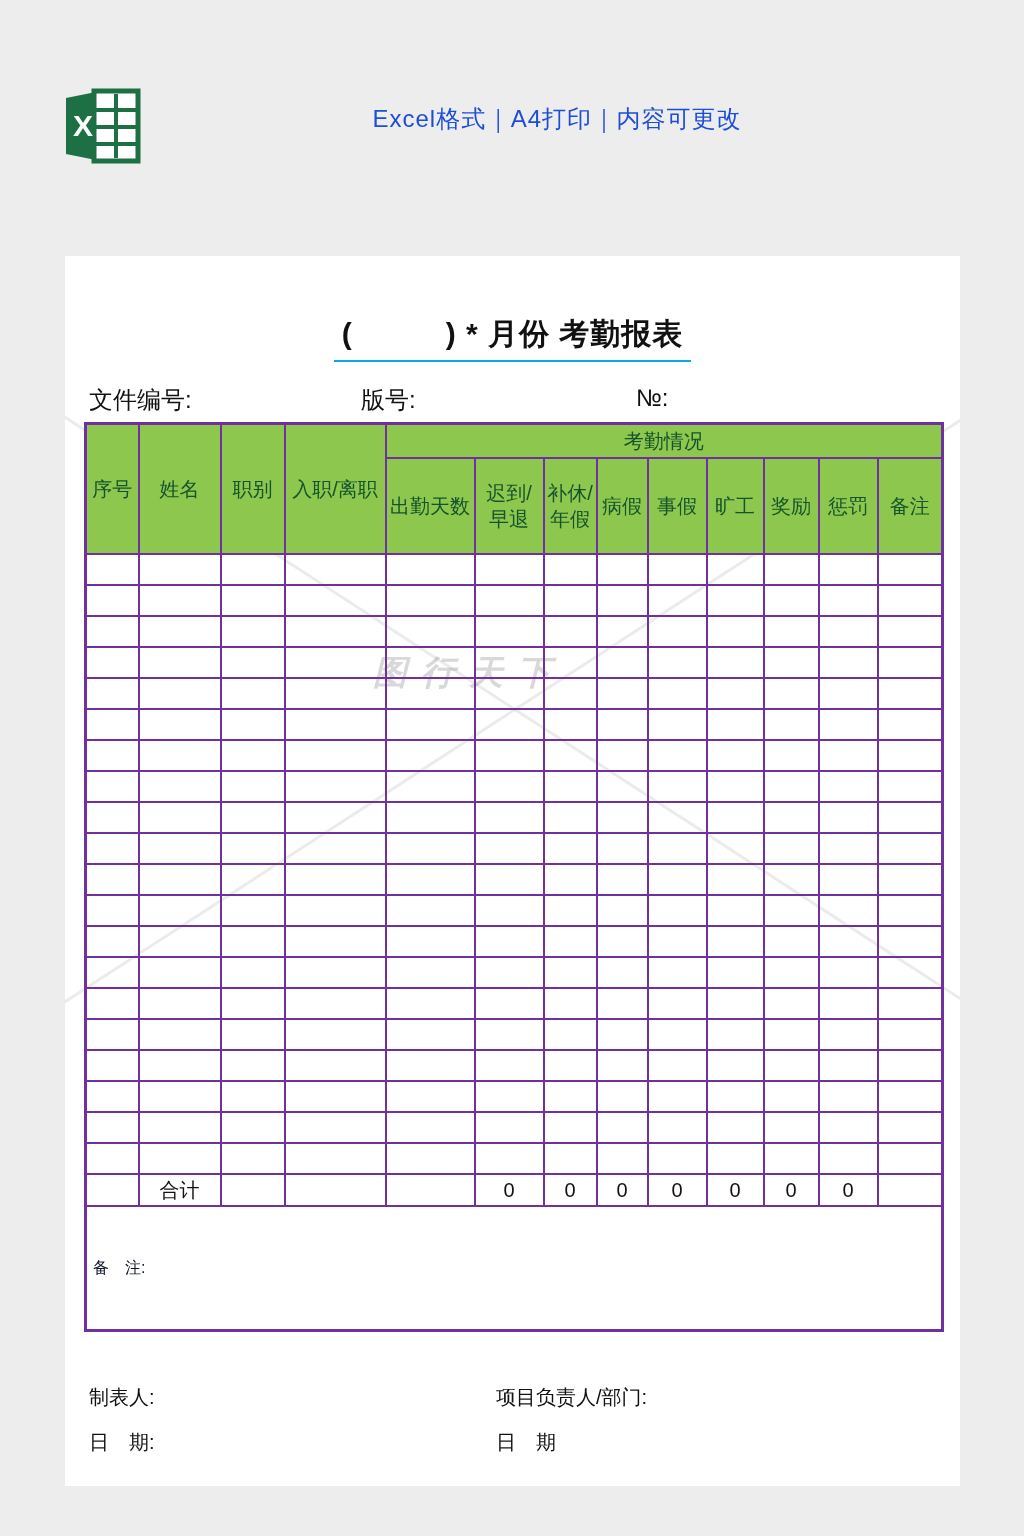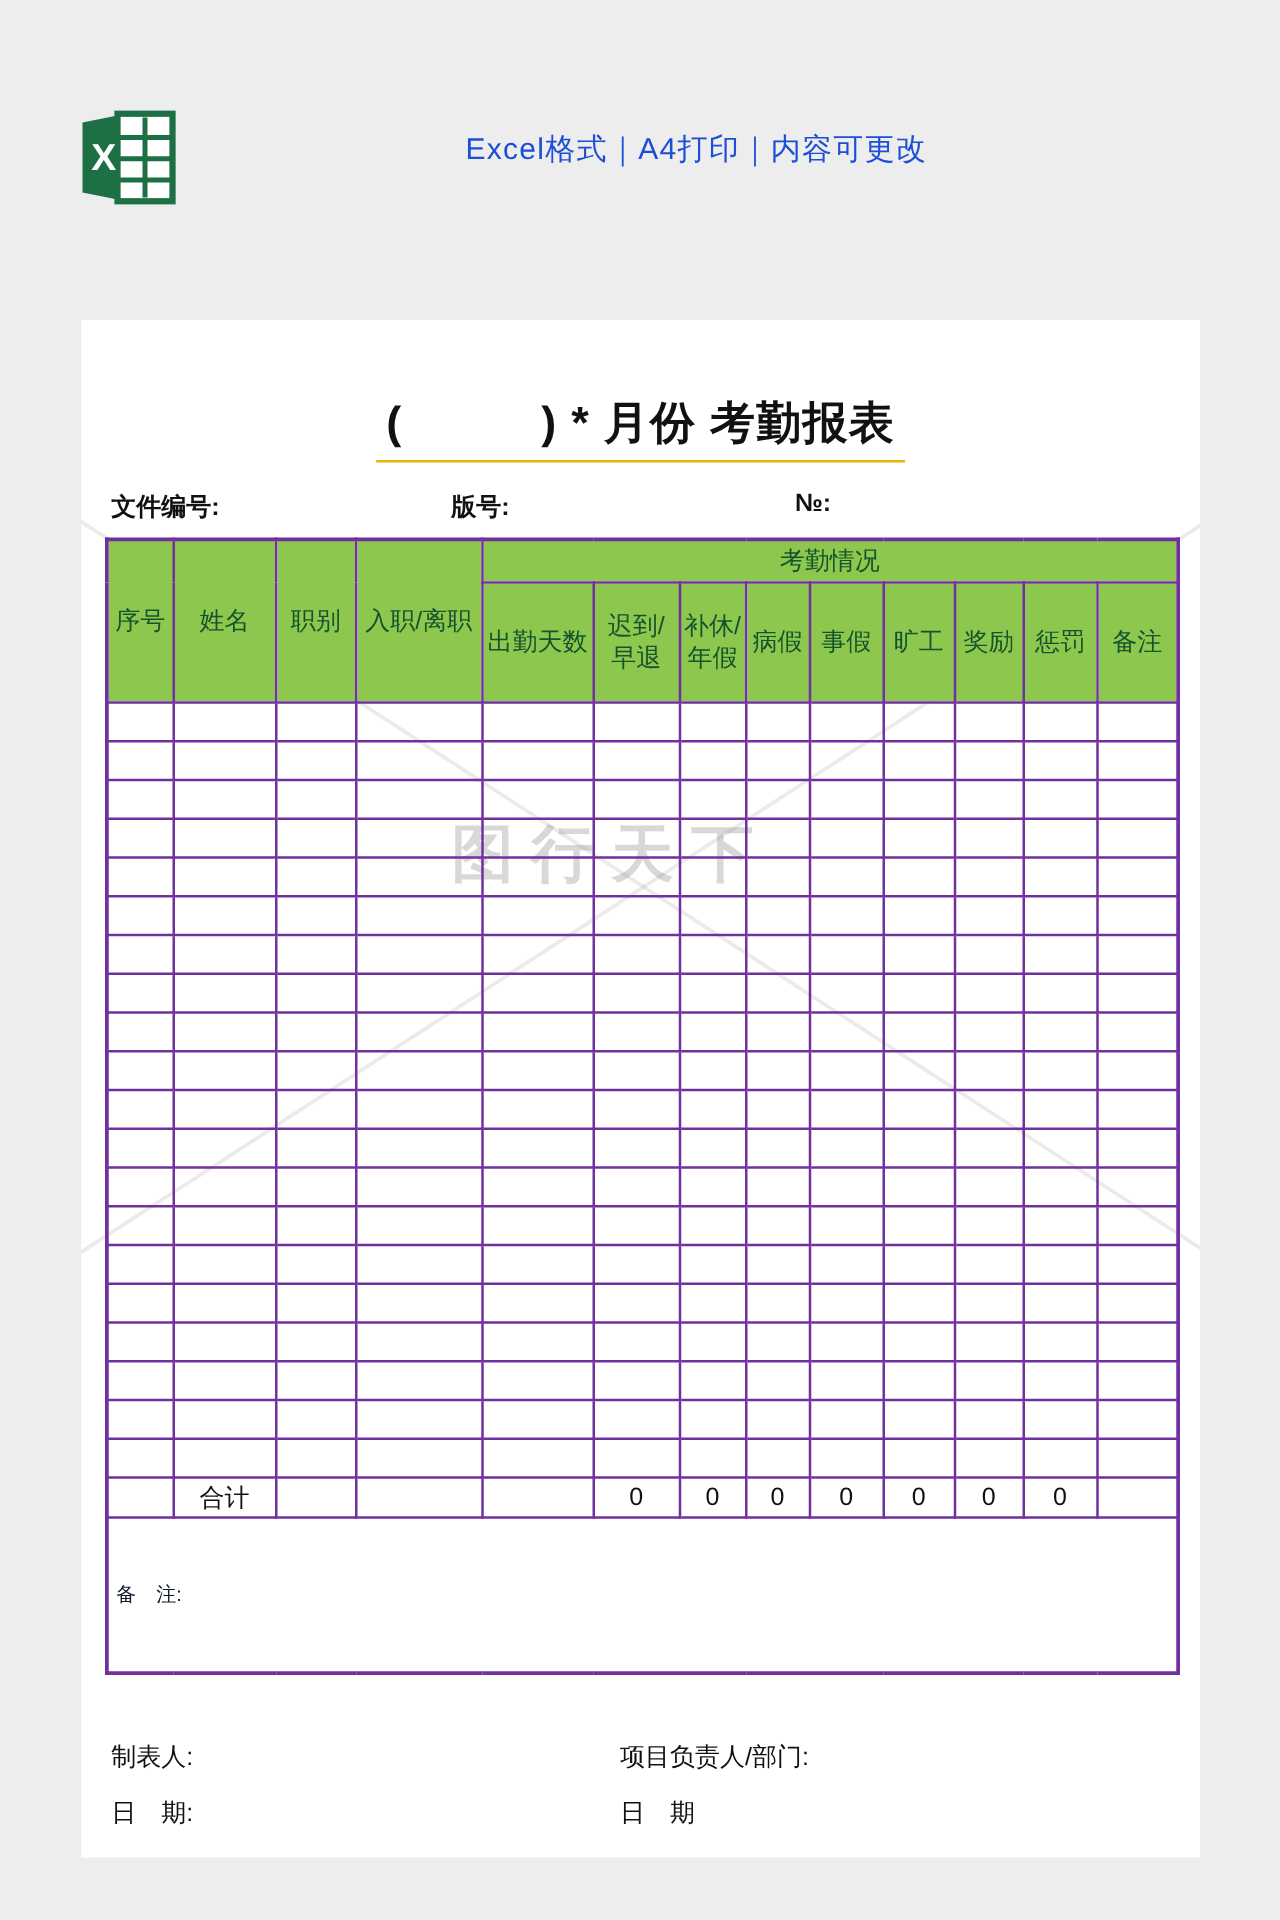--- a/index.html
+++ b/index.html
@@ -18,40 +18,40 @@
 
   
   .card {
     position:absolute; left:65px; top:256px;
     width:895px; height:1230px;
     background:#ffffff; overflow:hidden;
   }
   .card-inner { position:relative; padding:0 19px; }
 
   .watermark {
-    position:absolute; left:296px; top:394px; z-index:1;
-    font-size:50px; font-weight:700; letter-spacing:14px;
-    color:#8a8a8a; opacity:0.33; 
+    position:absolute; left:308px; top:394px; z-index:1;
+    font-size:34px; font-weight:700; letter-spacing:14px;
+    color:#8a8a8a; opacity:0.33; font-style:italic;
     white-space:nowrap; pointer-events:none;
   }
   .diag {
     position:absolute; left:-250px; width:1400px; height:3px;
     background:rgba(130,130,130,0.16); z-index:1; pointer-events:none;
   }
   .diag.d1 { top:452px; transform:rotate(33deg); }
   .diag.d2 { top:452px; transform:rotate(-33deg); }
 
   .doc-title-row { text-align:center; margin:0; padding-top:58px; position:relative; z-index:2; }
   .doc-title {
-    display:inline-block; font-size:36px; font-weight:600; color:#111;
-    border-bottom:2px solid #eab308; padding:0 8px 5px; letter-spacing:1px;
+    display:inline-block; font-size:30px; font-weight:600; color:#111;
+    border-bottom:2px solid #0ea5e9; padding:0 8px 5px; letter-spacing:1px;
     white-space:pre;
   }
 
-  .meta-row { position:relative; height:30px; margin-top:22px; font-size:20px; z-index:2;font-weight:bold; }
+  .meta-row { position:relative; height:30px; margin-top:22px; font-size:24px; z-index:2; }
   .meta-file   { position:absolute; left:5px; }
   .meta-version{ position:absolute; left:277px; }
   .meta-serial { position:absolute; left:552px; }
 
   
   table.att {
     border-collapse:collapse; table-layout:fixed;
     width:857px; margin-top:8px;
     position:relative; z-index:2; background:transparent;
   }

